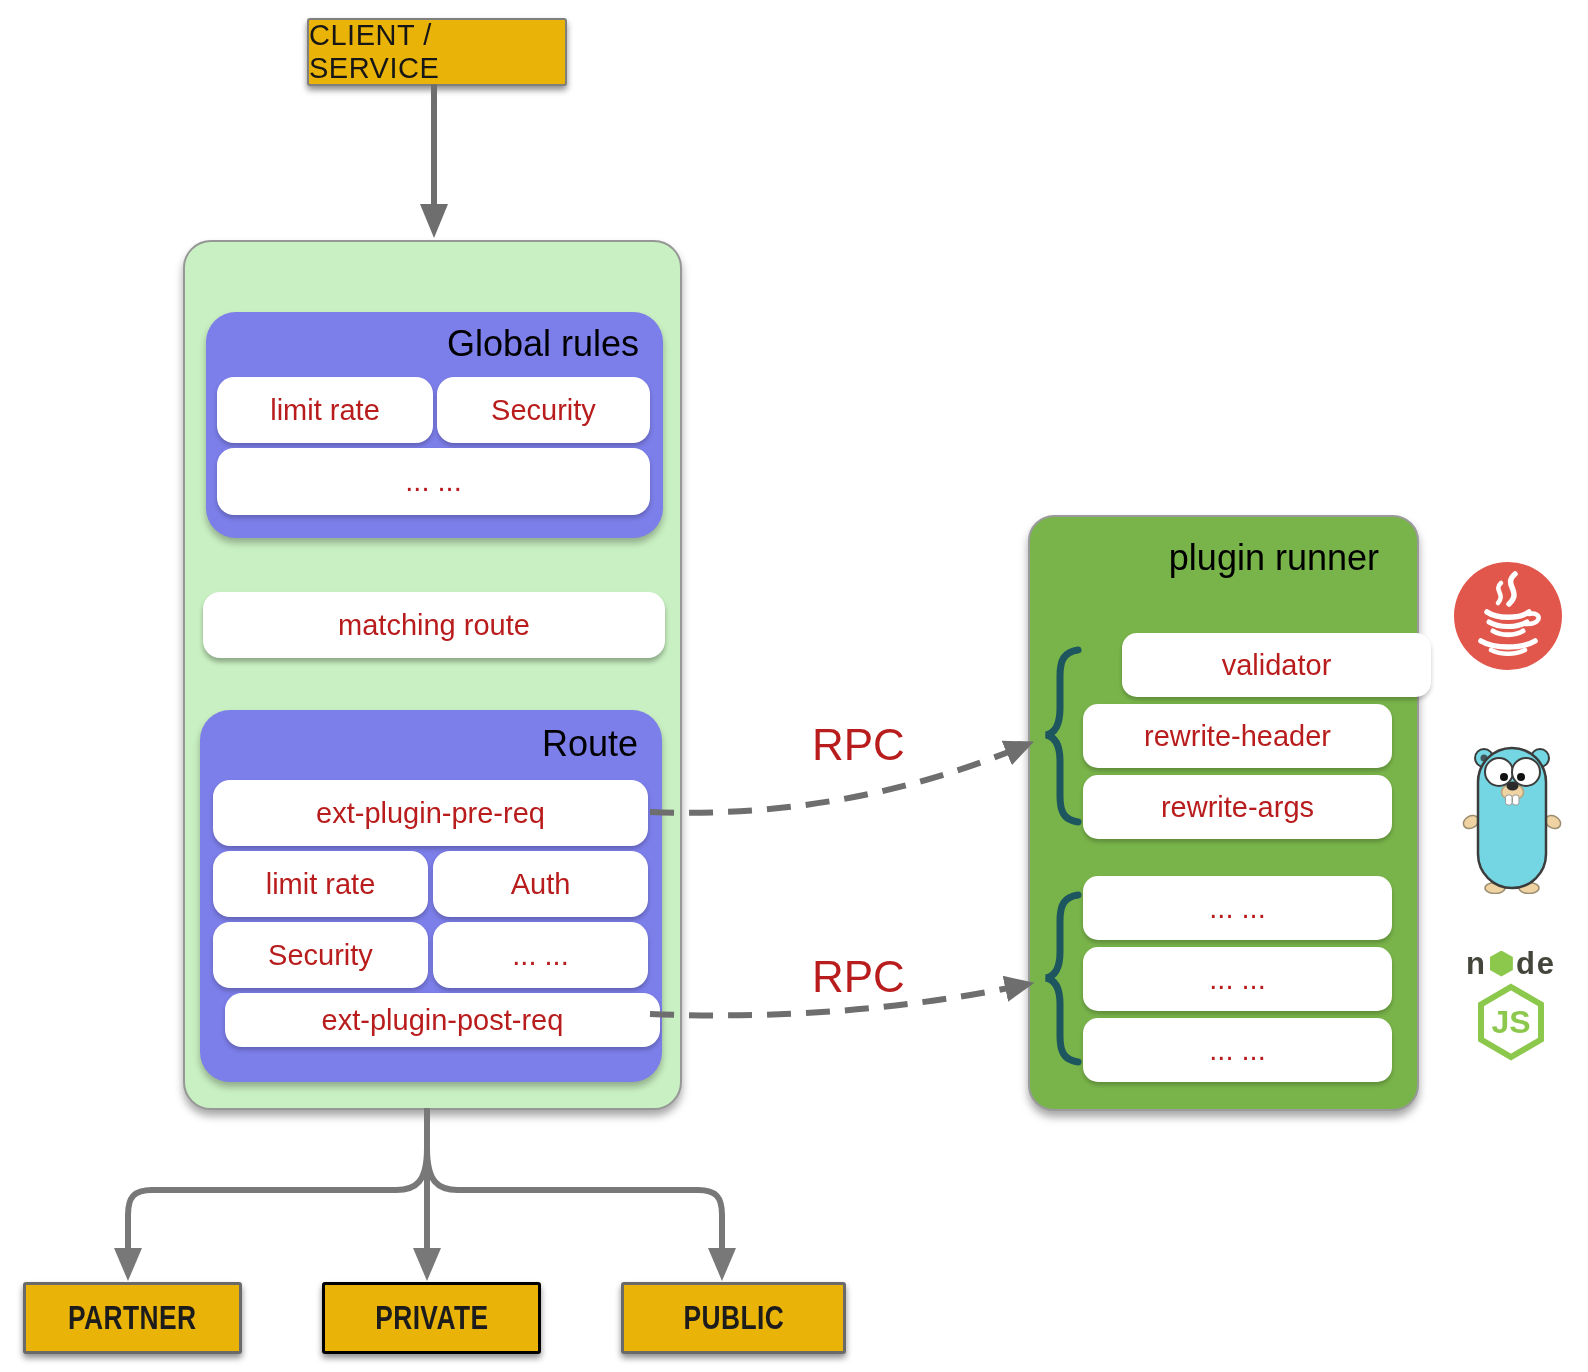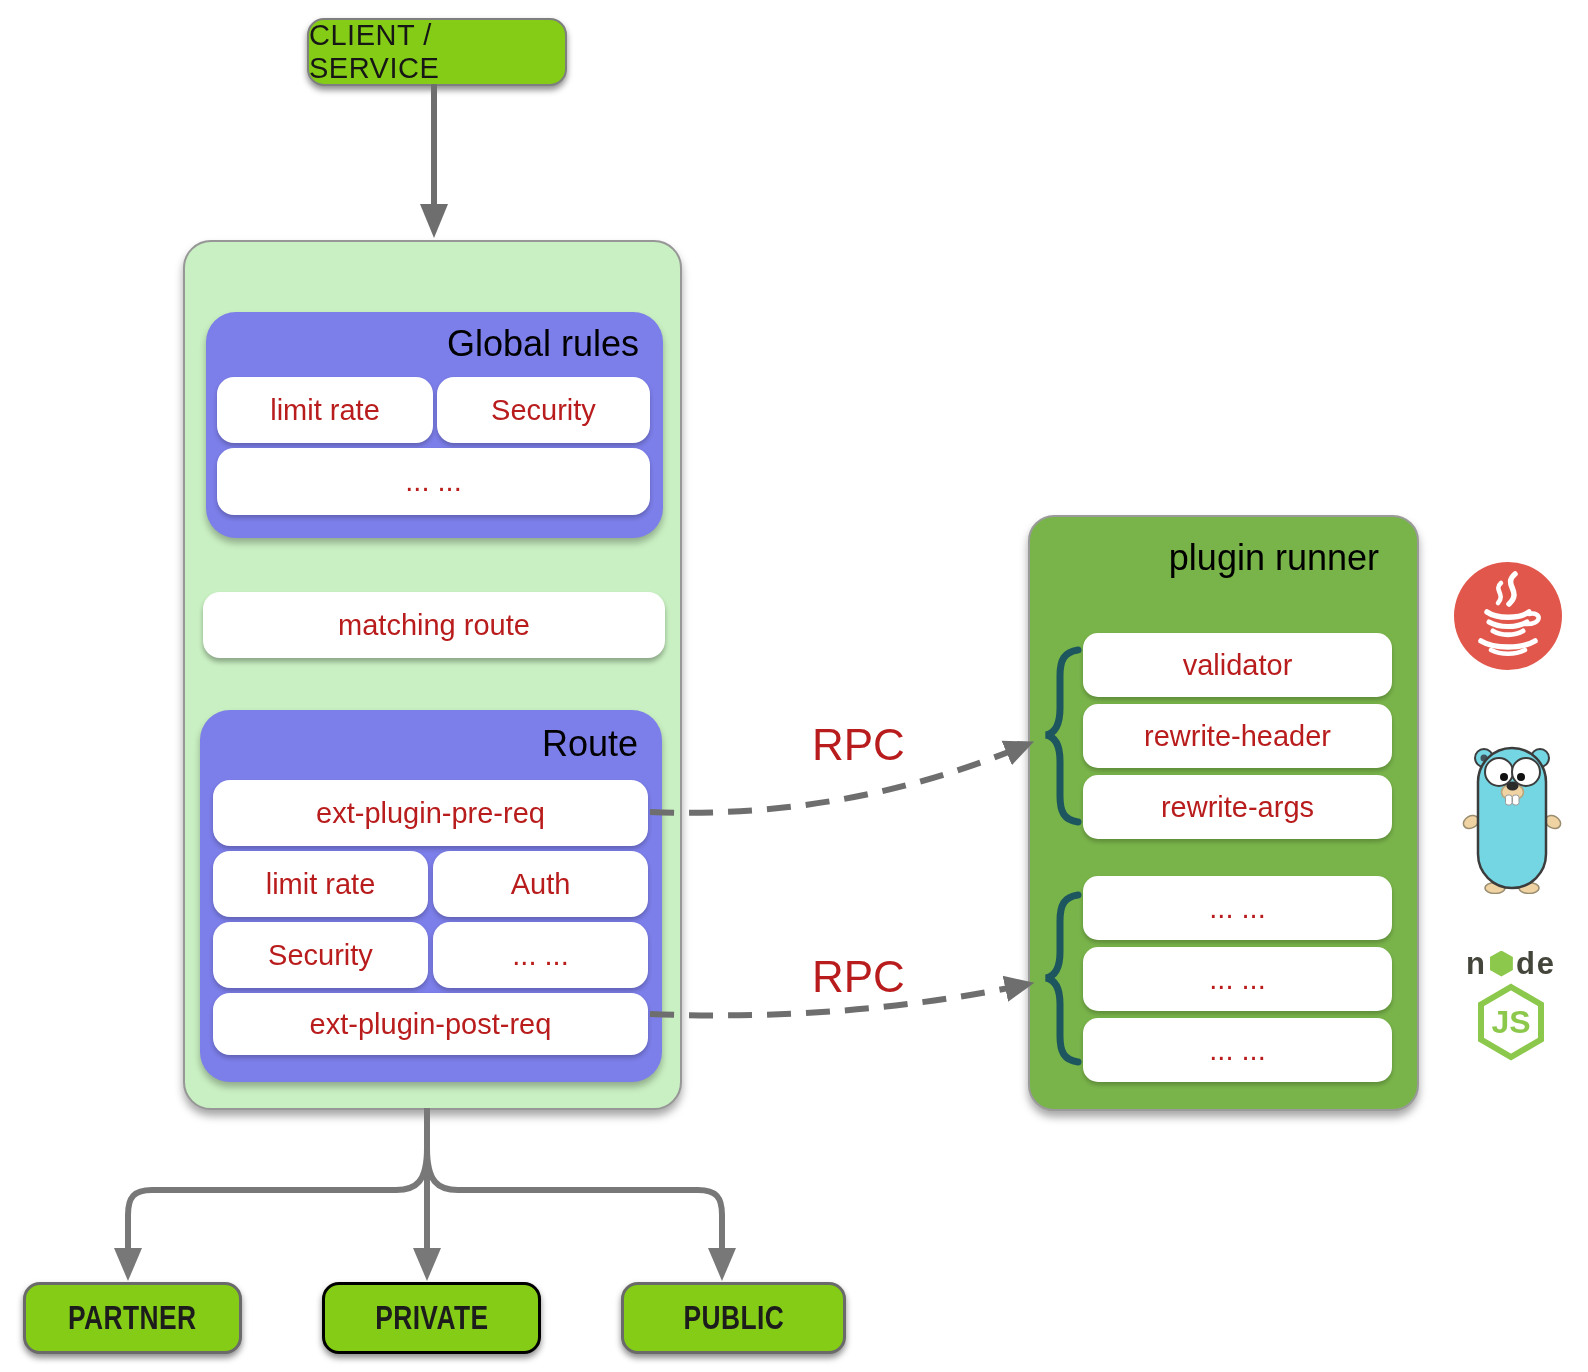--- a/index.html
+++ b/index.html
@@ -4,21 +4,21 @@
 <style>
   html,body{margin:0;padding:0;background:#ffffff;}
   .canvas{
     position:relative;width:1588px;height:1372px;overflow:hidden;
     font-family:"Liberation Sans","DejaVu Sans",sans-serif;
     background:#ffffff;
   }
   .abs{position:absolute;}
   
   .note{
-    position:absolute;background:#84cc16;border:2px solid #7f7f7f;border-radius:17px;
+    position:absolute;background:#eab308;border:2px solid #7f7f7f;border-radius:3px;
     box-shadow:0 4px 6px rgba(0,0,0,0.45);
     display:flex;align-items:center;justify-content:center;
     font-size:29px;font-weight:500;color:#161616;letter-spacing:0.5px;
   }
   .note.darkborder{border:3px solid #000000;}
   .cond{display:inline-block;transform:scaleX(0.8);font-size:33px;font-weight:600;color:#1c1c1c;}
   
   .gateway{
     position:absolute;background:#c9f0c2;border:2px solid #979797;border-radius:28px;
     box-shadow:0 6px 9px rgba(0,0,0,0.35);
@@ -72,28 +72,28 @@
 
   <div class="wbox" style="left:203px;top:592px;width:462px;height:66px;box-shadow:0 4px 5px rgba(0,0,0,0.3)">matching route</div>
 
   <div class="purple" style="left:200px;top:710px;width:462px;height:372px"></div>
   <div class="grouptitle" style="left:200px;top:710px;width:438px;height:68px">Route</div>
   <div class="wbox" style="left:213px;top:780px;width:435px;height:66px">ext-plugin-pre-req</div>
   <div class="wbox" style="left:213px;top:851px;width:215px;height:66px">limit rate</div>
   <div class="wbox" style="left:433px;top:851px;width:215px;height:66px">Auth</div>
   <div class="wbox" style="left:213px;top:922px;width:215px;height:66px">Security</div>
   <div class="wbox" style="left:433px;top:922px;width:215px;height:66px">... ...</div>
-  <div class="wbox" style="left:213px;top:993px;width:435px;height:62px">ext-plugin-post-req</div>
+  <div class="wbox" style="left:225px;top:993px;width:435px;height:54px">ext-plugin-post-req</div>
 
   <div class="rpc" style="left:812px;top:720px">RPC</div>
   <div class="rpc" style="left:812px;top:952px">RPC</div>
 
   <div class="runner" style="left:1028px;top:515px;width:387px;height:592px"></div>
   <div class="grouptitle" style="left:1028px;top:515px;width:351px;height:86px">plugin runner</div>
-  <div class="wbox" style="left:1083px;top:633px;width:309px;height:64px;border-radius:15px">validator</div>
+  <div class="wbox" style="left:1122px;top:633px;width:309px;height:64px;border-radius:15px">validator</div>
   <div class="wbox" style="left:1083px;top:704px;width:309px;height:64px;border-radius:15px">rewrite-header</div>
   <div class="wbox" style="left:1083px;top:775px;width:309px;height:64px;border-radius:15px">rewrite-args</div>
   <div class="wbox" style="left:1083px;top:876px;width:309px;height:64px;border-radius:15px">... ...</div>
   <div class="wbox" style="left:1083px;top:947px;width:309px;height:64px;border-radius:15px">... ...</div>
   <div class="wbox" style="left:1083px;top:1018px;width:309px;height:64px;border-radius:15px">... ...</div>
 
   <div class="abs" style="left:1452px;top:560px;width:112px;height:112px">
     <svg width="112" height="112" viewBox="0 0 112 112">
       <circle cx="56" cy="56" r="54" fill="#e2574c"></circle>
       <path d="M63,14 C50,25 71,31 57,44" stroke="#ffffff" stroke-width="5.5" fill="none" stroke-linecap="round"></path>

